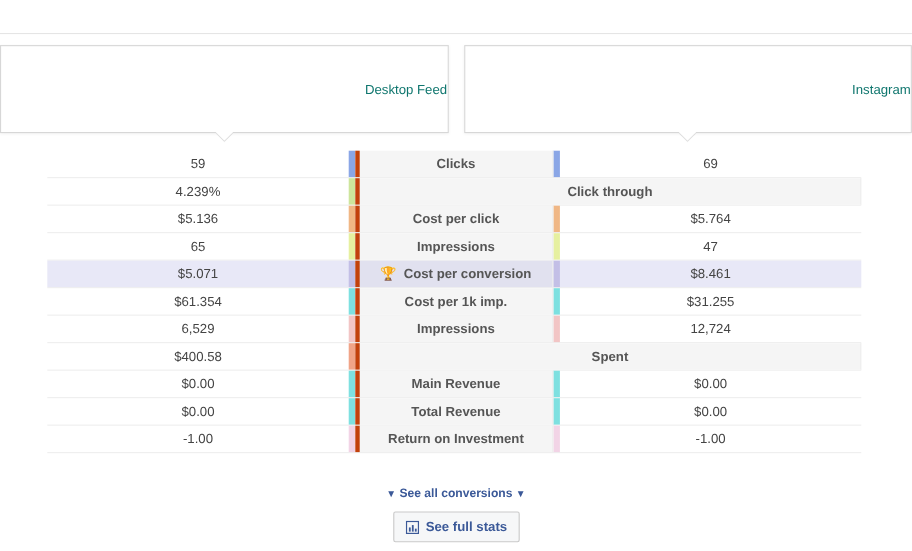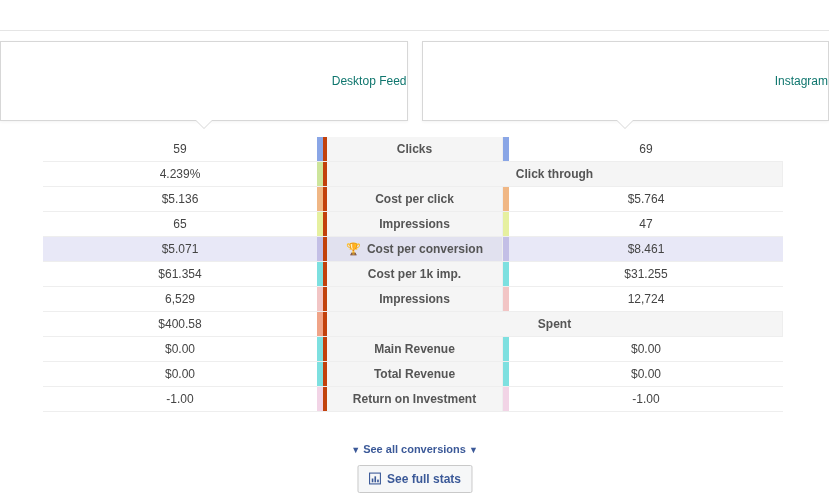--- a/index.html
+++ b/index.html
@@ -41,21 +41,21 @@
   .cell-mid { flex:1; display:flex; align-items:center; justify-content:center; background:#f5f5f5; font-weight:bold; color:#555; border-left:4px solid #c2410c; border-right:1px solid #eee; position:relative;}
   .stripe { width:6px; height:100%; }
   .row.highlight .cell-left, .row.highlight .cell-right, .row.highlight .cell-mid { background:#e8e8f7; }
   .row.highlight .cell-mid { background:#e1e1ef; }
   .trophy { margin-right:6px; color:#888; }
   .links { position:absolute; top:443px; left:0; right:0; text-align:center; color:#3b5998; font-size:11px; font-weight:bold;}
   .links .arrow { font-size:9px; color:#3b5998; }
   .full-btn {
     position:absolute; top:465px; left:50%; transform:translateX(-50%);
     border:1px solid #c9c9c9; background:#f6f7f8; padding:6px 10px; border-radius:2px;
-    color:#3b5998; font-size:12px; font-weight:bold; display:flex; align-items:flex-start; gap:6px;
+    color:#3b5998; font-size:12px; font-weight:bold; display:flex; align-items:center; gap:6px;
     cursor:pointer;
   }
   .full-btn svg { display:block; }
   svg.icon { display:block; }
 </style>
 </head>
 <body>
 
 <div class="topline"></div>
 

